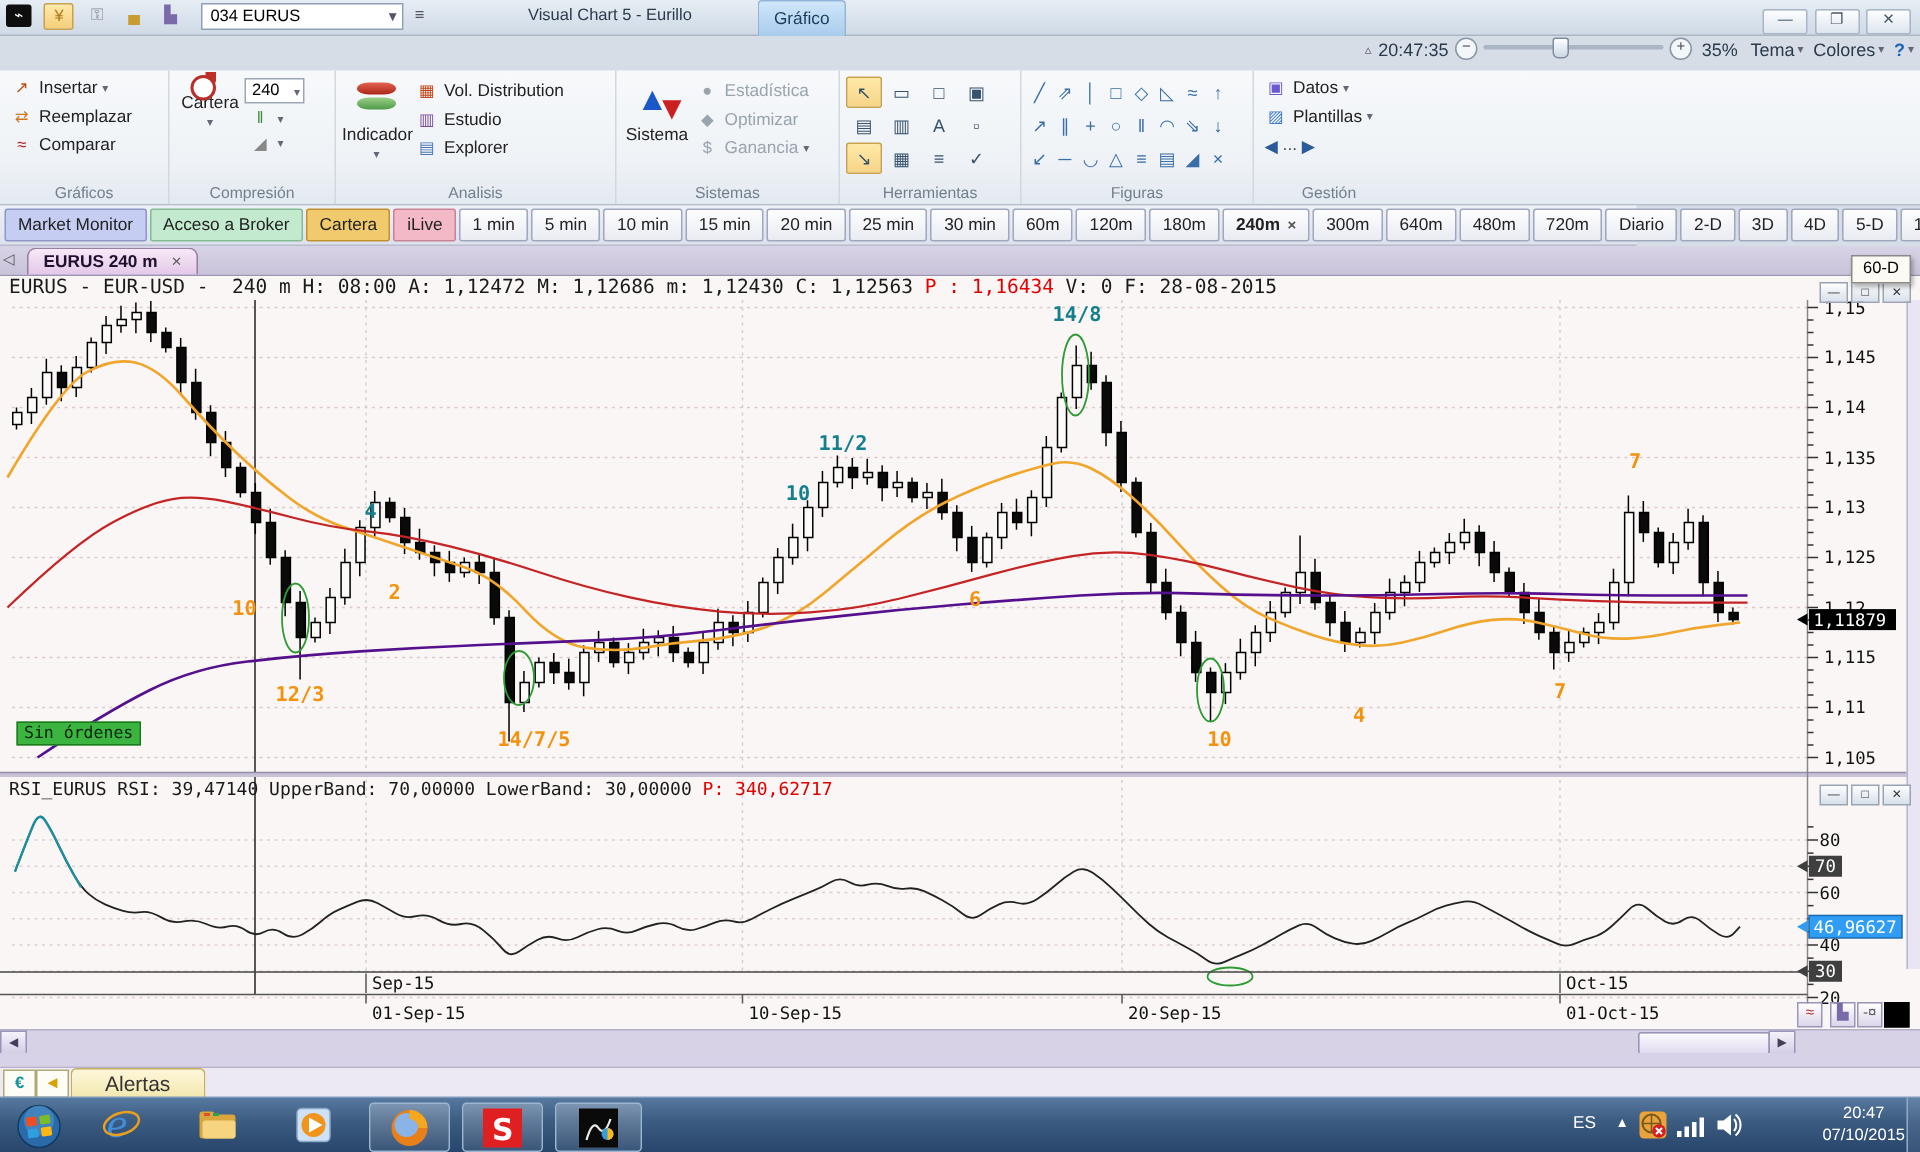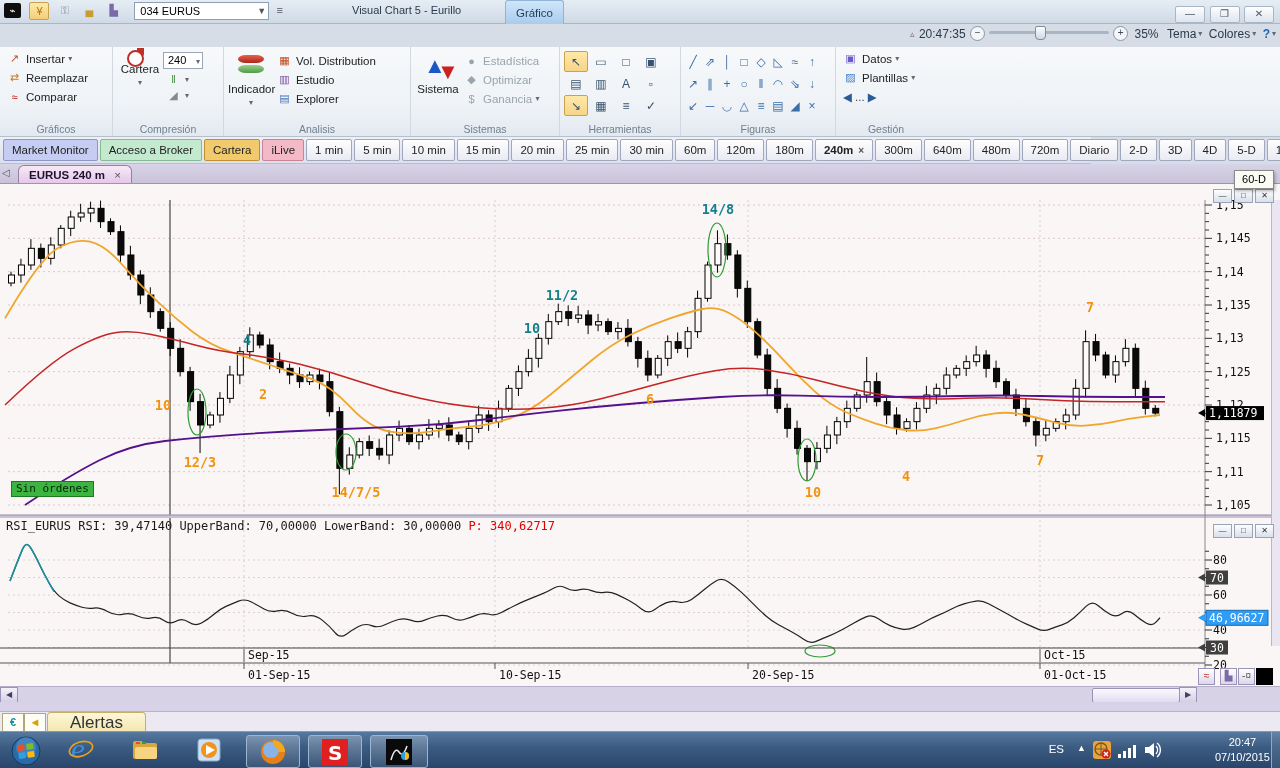--- a/index.html
+++ b/index.html
@@ -105,21 +105,21 @@
   .sbtn2{position:absolute;width:16px;height:15px;background:linear-gradient(#f4f2fa,#d2cce4);border:1px solid #9a94b8;
     font-size:8px;text-align:center;line-height:14px;color:#443f5c;}
   #hthumb{position:absolute;left:1092px;top:1px;width:86px;height:13px;background:linear-gradient(#fbfaff,#e2dcf0);
     border:1px solid #9a94b8;border-radius:2px;}
   
   #statusstrip{left:0;top:702px;width:1280px;height:9px;background:#d8d2e8;}
   #alertbar{left:0;top:711px;width:1280px;height:20px;background:#ece9f2;border-top:1px solid #b8b2cc;}
   .aico{position:absolute;top:1px;width:20px;height:17px;background:#fdfdf6;border:1px solid #b0a878;
     text-align:center;font-size:11px;line-height:16px;}
   #alerttab{position:absolute;left:47px;top:0;height:19px;padding:0 22px;background:linear-gradient(#fdf7da,#f3e7ae);
-    border:1px solid #c4b060;border-bottom:none;border-radius:4px 4px 0 0;font-size:17px;line-height:19px;color:#333;}
+    border:1px solid #c4b060;border-bottom:none;border-radius:4px 4px 0 0;font-size:14px;line-height:19px;color:#333;}
   
   #taskbar{left:0;top:731px;width:1280px;height:37px;
     background:linear-gradient(#57799f,#3d5c82 40%,#27456b);border-top:1px solid #7c9abc;}
   .tb-ico{position:absolute;top:3px;width:46px;height:31px;text-align:center;}
   .tb-box{border:1px solid #9cb6d2;border-radius:3px;background:linear-gradient(rgba(255,255,255,.25),rgba(255,255,255,.08));}
   #tray{position:absolute;right:86px;top:0;height:37px;color:#fff;}
   #clockblk{position:absolute;right:10px;top:3px;text-align:center;color:#fff;font-size:11px;line-height:15px;}
   #showdesk{position:absolute;right:0;top:0;width:8px;height:37px;border-left:1px solid #8fa9c6;background:rgba(255,255,255,.08);}
 </style>
 </head>
@@ -319,20 +319,21 @@
   <div class="abs" id="doctabs">
     <span id="tab-nav-left">◁</span>
     <span id="doctab">
       <span>EURUS 240 m</span>
       <span style="color:#555;font-weight:normal;margin-left:6px;">×</span>
     </span>
   </div>
   <div id="badge60">60-D</div>
 
   <div class="abs" id="chartwin"></div>
+  <div class="abs hdr" id="price-hdr"><span>EURUS - EUR-USD -  240 m H: 08:00 A: 1,12472 M: 1,12686 m: 1,12430 C: 1,12563 </span><span class="red">P : 1,16434 </span><span>V: 0 F: 28-08-2015</span></div>
   <div class="paneBtns" style="left:1211px;top:184px;">
     <span class="pbtn">—</span><span class="pbtn">□</span><span class="pbtn">✕</span>
   </div>
   <svg id="chart-svg" width="1280" height="487" viewBox="0 199 1280 487">
       <line x1="8" y1="205" x2="1205" y2="205" stroke="#ddc9c9" stroke-dasharray="2 3"></line>
       <line x1="8" y1="238.33333333333263" x2="1205" y2="238.33333333333263" stroke="#ddc9c9" stroke-dasharray="2 3"></line>
       <line x1="8" y1="271.66666666666674" x2="1205" y2="271.66666666666674" stroke="#ddc9c9" stroke-dasharray="2 3"></line>
       <line x1="8" y1="304.9999999999993" x2="1205" y2="304.9999999999993" stroke="#ddc9c9" stroke-dasharray="2 3"></line>
       <line x1="8" y1="338.3333333333335" x2="1205" y2="338.3333333333335" stroke="#ddc9c9" stroke-dasharray="2 3"></line>
       <line x1="8" y1="371.66666666666606" x2="1205" y2="371.66666666666606" stroke="#ddc9c9" stroke-dasharray="2 3"></line>

